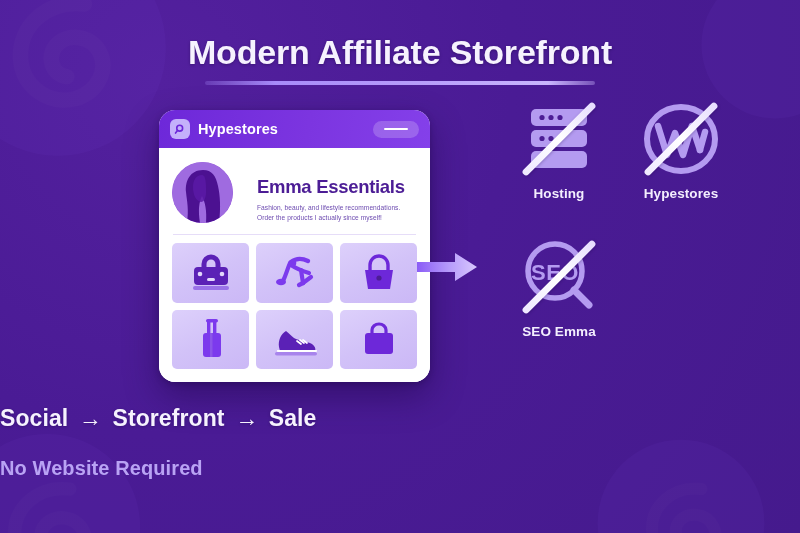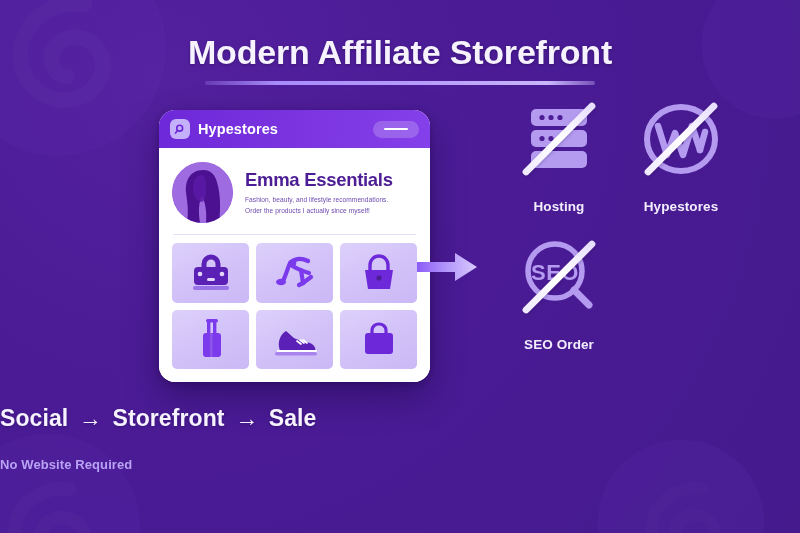--- a/index.html
+++ b/index.html
@@ -124,22 +124,22 @@
   #phone-body {
     flex: 1;
     background: #ffffff;
     padding: 10px 13px 13px;
     display: flex;
     flex-direction: column;
   }
 
   #profile-row {
     display: flex;
-    align-items: center;
-    gap: 12px;
+    align-items: flex-end;
+    gap: 24px;
     padding: 4px 0 2px;
   }
   #avatar {
     width: 61px;
     height: 61px;
     border-radius: 50%;
     background: linear-gradient(150deg, #a270e3 0%, #9355d8 60%, #8e4dd4 100%);
     flex: 0 0 61px;
     overflow: hidden;
     position: relative;
@@ -223,21 +223,21 @@
     left: 50%;
     top: 50%;
     width: 100px;
     height: 7px;
     border-radius: 4px;
     background: linear-gradient(90deg, #efe9ff 0%, #ffffff 50%, #e6dcfe 100%);
     transform: translate(-50%, -50%) rotate(-45deg);
     box-shadow: 0 1px 3px rgba(25,0,60,0.25);
   }
   .nn-label {
-    margin-top: 21px;
+    margin-top: 8px;
     font-size: 13.5px;
     font-weight: bold;
     color: #f3eefe;
     text-align: center;
     letter-spacing: 0.1px;
   }
 
   
   #footer-block {
     position: absolute;
@@ -252,21 +252,21 @@
     color: #f6f2fe;
     letter-spacing: 0.1px;
     text-shadow: 0 1px 3px rgba(20,0,50,0.3);
   }
   .flow-sep {
     color: #f6f2fe;
     padding: 0 4px;
   }
   #subtitle {
     margin-top: 25px;
-    font-size: 13px;
+    font-size: 20px;
     font-weight: bold;
     color: #b9a3f4;
     letter-spacing: 0.1px;
   }
 </style>
 </head>
 <body>
 
 <div id="stage">
 
@@ -483,21 +483,21 @@
       <div class="nn-icon-wrap">
         <span>
           <svg class="glyph" width="76" height="72" viewBox="0 0 76 72">
             <circle cx="34" cy="30" r="27" fill="none" stroke="#b49bf0" stroke-width="5.5"></circle>
             <line x1="53" y1="49" x2="68" y2="64" stroke="#b49bf0" stroke-width="7" stroke-linecap="round"></line>
             <text x="34" y="39" text-anchor="middle" font-family="Liberation Sans, sans-serif" font-size="22" font-weight="bold" fill="#b49bf0" letter-spacing="0.5">SEO</text>
           </svg>
         </span>
         <div class="nn-slash"></div>
       </div>
-      <div class="nn-label">SEO Order</div>
+      <div class="nn-label">SEO Emma</div>
     </div>
 
   </div>
 
   <div id="footer-block">
     <div id="flow-text">
       <span>Social</span>
       <span class="flow-sep">→</span>
       <span>Storefront</span>
       <span class="flow-sep">→</span>

